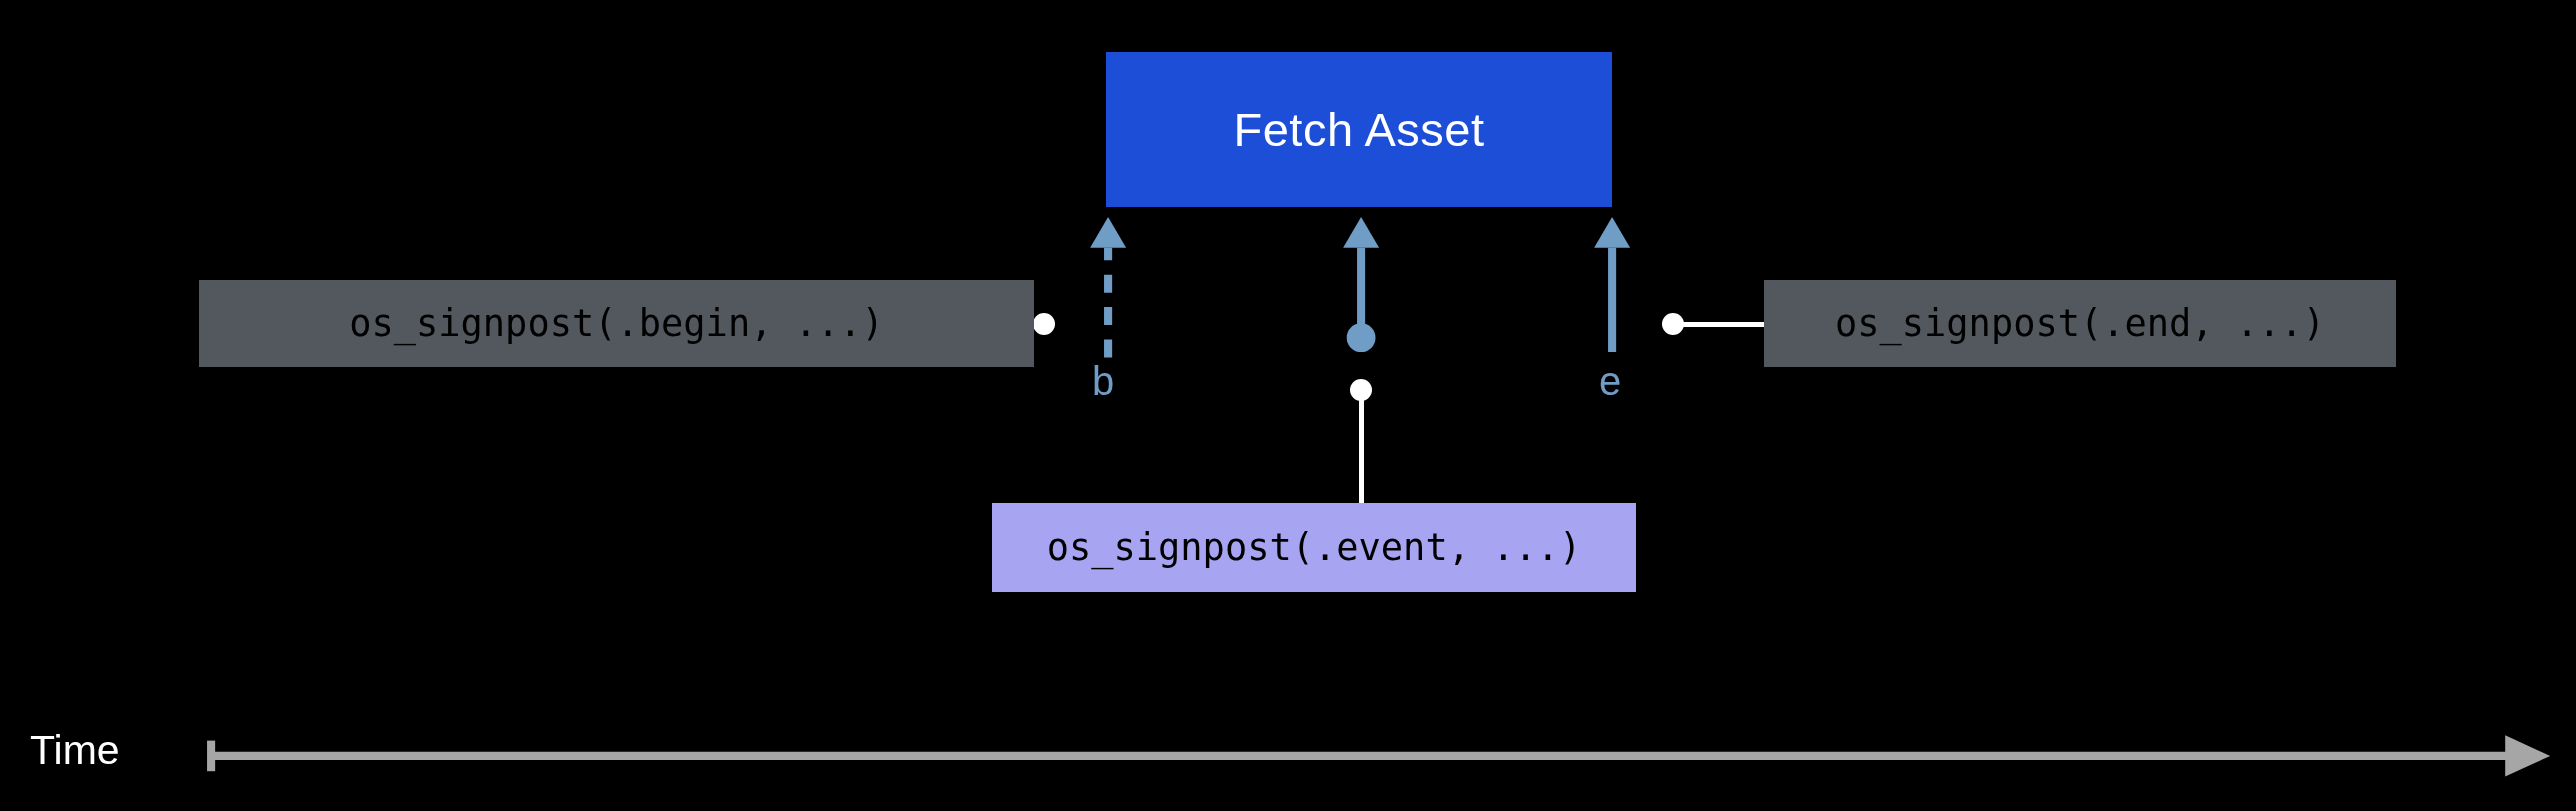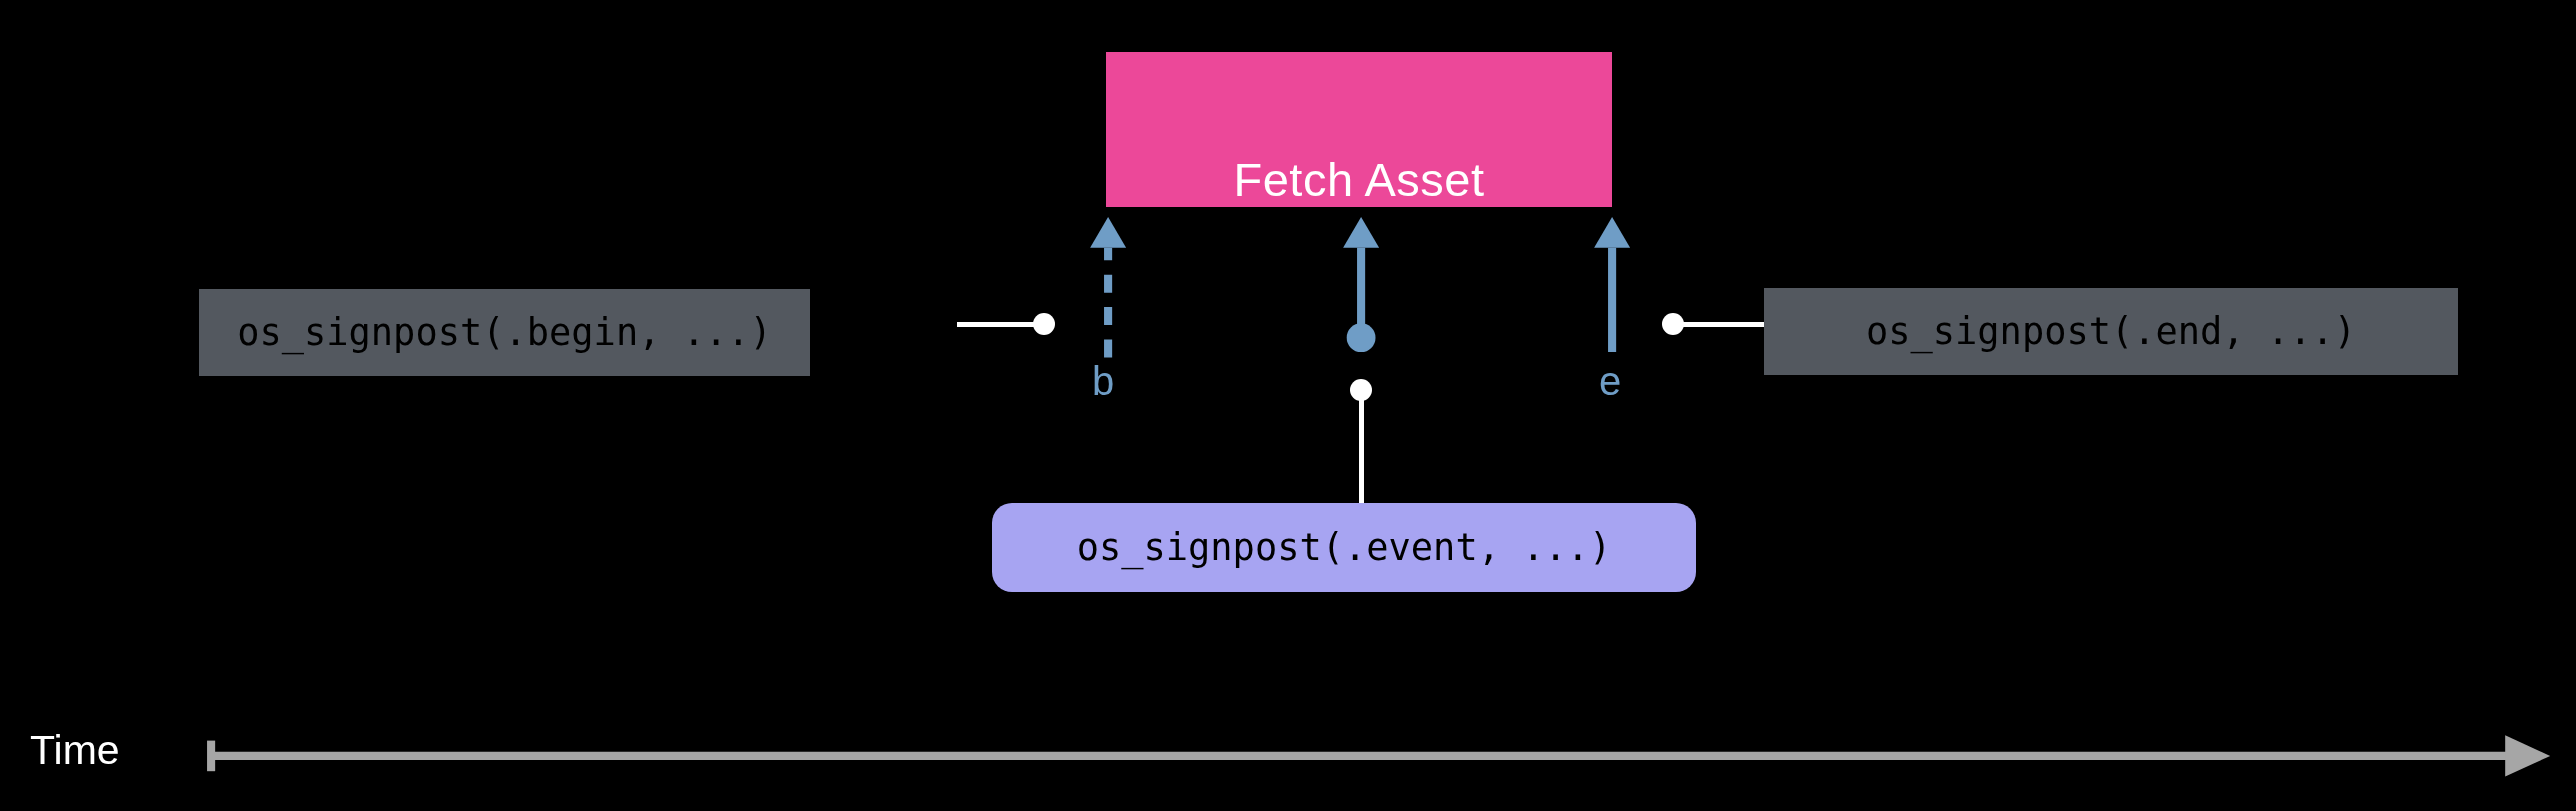--- a/index.html
+++ b/index.html
@@ -39,53 +39,52 @@
     color: #000000;
   }
 
   
   #fetch-asset-box {
     position: absolute;
     left: 1106px;
     top: 52px;
     width: 506px;
     height: 155px;
-    background: #ec4899;
+    background: #1d4ed8;
     display: flex;
-    align-items: flex-end;
+    align-items: center;
     justify-content: center;
   }
   #fetch-asset-label {
     color: #ffffff;
     font-family: "Liberation Sans", sans-serif;
     font-size: 47px;
     letter-spacing: 0.5px;
   }
 
   
   #begin-box {
     left: 199px;
-    top: 289px;
-    width: 611px;
+    top: 280px;
+    width: 835px;
     height: 87px;
     text-align: right;
   }
   #end-box {
     left: 1764px;
-    top: 288px;
-    width: 694px;
+    top: 280px;
+    width: 632px;
     height: 87px;
     align-items: center;
   }
   #event-box {
     left: 992px;
     top: 503px;
-    width: 704px;
+    width: 644px;
     height: 89px;
-    border-radius: 20px;
   }
 
   
   .leader-line {
     position: absolute;
     background: #ffffff;
   }
   .leader-dot {
     position: absolute;
     background: #ffffff;

